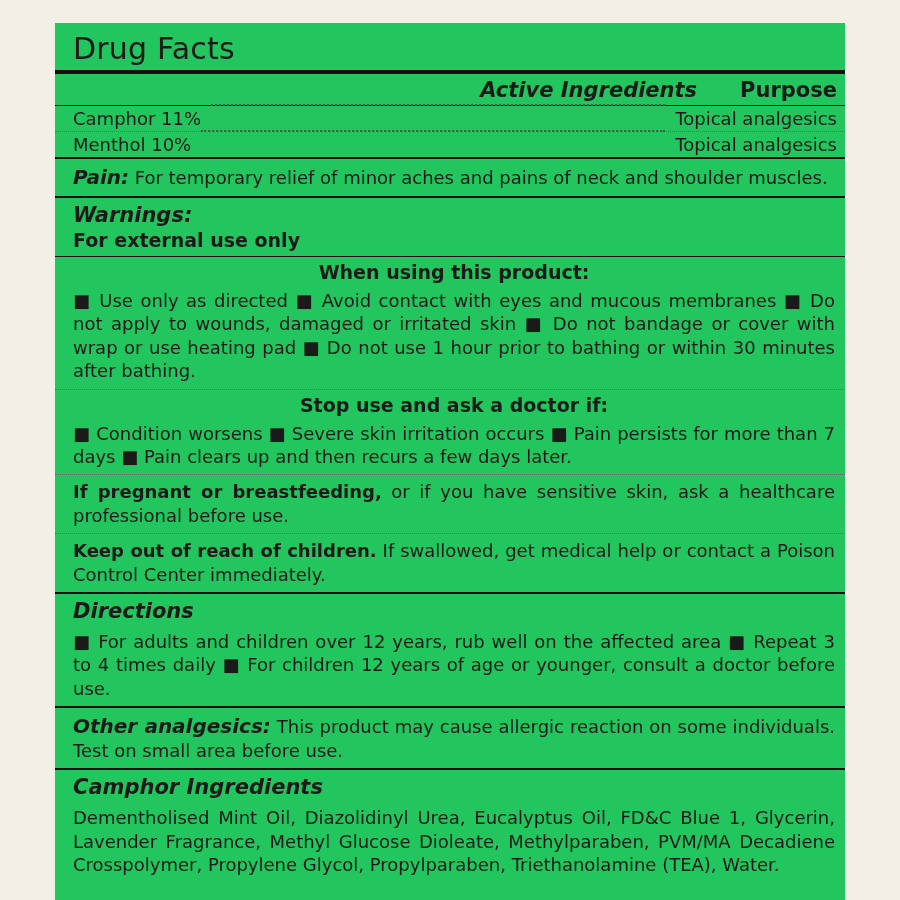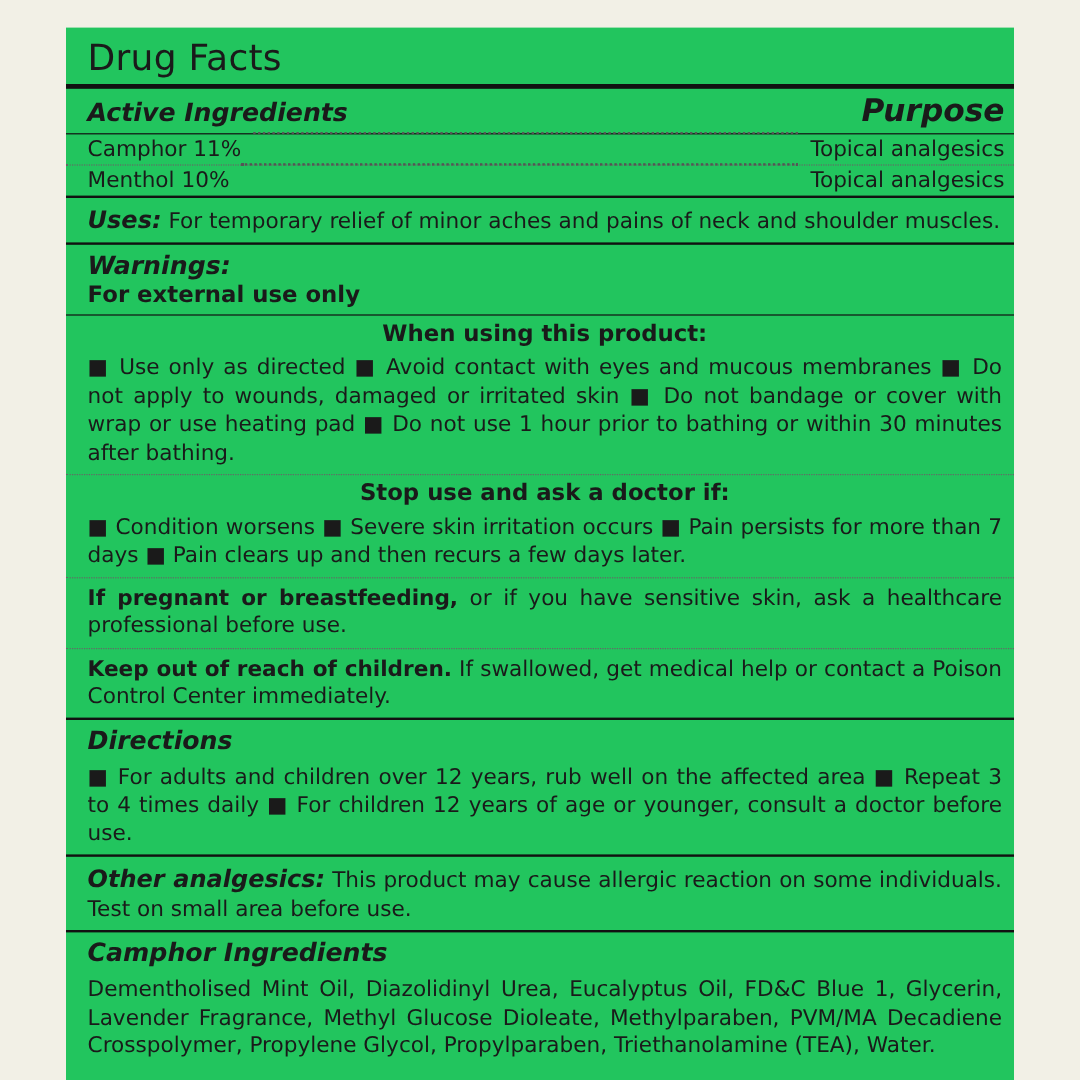--- a/index.html
+++ b/index.html
@@ -42,33 +42,32 @@
   .rule-thin {
     border-bottom: 1px solid #111;
     margin: 0;
   }
   .rule-dot {
     border-bottom: 1px dotted #666;
     margin: 0;
   }
   .row-head {
     display: flex;
-    justify-content: space-between;
+    justify-content: flex-end;
     align-items: baseline;
     padding: 4px 8px 3px 18px;
     gap: 43px;
   }
   .ai-head {
     font-size: 21px;
     font-style: italic;
     font-weight: bold;
   }
   .purpose-head {
-    font-size: 26px;
-    font-style: italic;
+    font-size: 21px;
     font-weight: bold;
   }
   .ing-row {
     display: flex;
     align-items: flex-start;
     padding: 2px 8px 2px 18px;
     font-size: 18px;
   }
   .ing-name {
     white-space: nowrap;
@@ -148,21 +147,21 @@
   <div class="rule-dot"></div>
 
   <div class="ing-row">
     <span class="ing-name">Menthol  10%</span>
     <span class="dots"></span>
     <span class="ing-purpose">Topical analgesics</span>
   </div>
   <div class="rule-med"></div>
 
   <div class="sec">
-    <p><span class="lead-italic">Uses:</span><span> For temporary relief of minor aches and pains of neck and shoulder muscles.</span></p>
+    <p><span class="lead-italic">Pain:</span><span> For temporary relief of minor aches and pains of neck and shoulder muscles.</span></p>
   </div>
   <div class="rule-med"></div>
 
   <div class="warn-label">Warnings:</div>
   <div class="warn-sub">For external use only</div>
   <div class="rule-thin"></div>
 
   <div class="hdr-bold">When using this product:</div>
   <div class="sec">
     <p>■ Use only as directed ■ Avoid contact with eyes and mucous membranes ■ Do not apply to wounds, damaged or irritated skin ■ Do not bandage or cover with wrap or use heating pad ■ Do not use 1 hour prior to bathing or within 30 minutes after bathing.</p>

